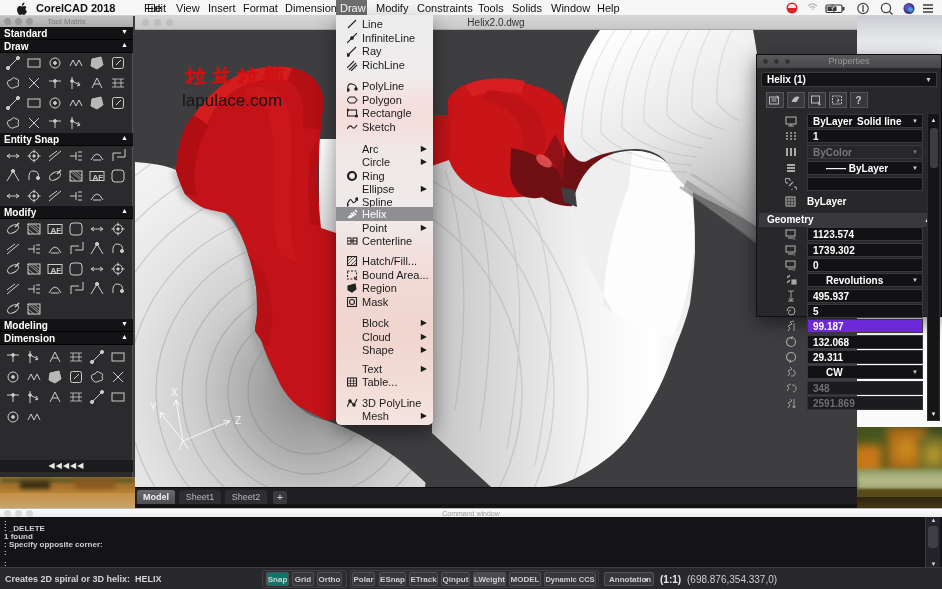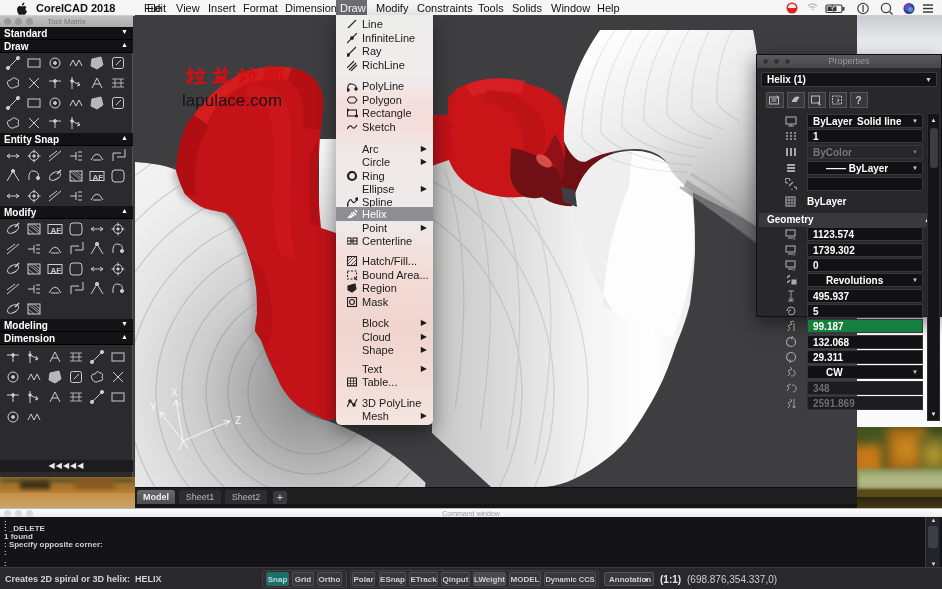--- a/index.html
+++ b/index.html
@@ -61,20 +61,26 @@
 <circle cx="127" cy="6.5" r="5.5" fill="#3a3a8a"></circle>
     <circle cx="126" cy="5.5" r="3.5" fill="#7a4ad0" opacity=".8"></circle>
     <circle cx="128.5" cy="7.5" r="2.5" fill="#3ab8d8" opacity=".8"></circle>
 <g stroke="#333" stroke-width="1.4">
       <line x1="141" y1="3" x2="151" y2="3"></line>
       <line x1="141" y1="6.5" x2="151" y2="6.5"></line>
       <line x1="141" y1="10" x2="151" y2="10"></line>
     </g>
 </svg>
 <div class="abs" style="left:135px;top:15px;width:722px;height:493px;background:#3e3e41;">
+<div class="abs" style="left:0;top:0;width:722px;height:15px;background:linear-gradient(180deg,#d6d6d6,#c8c8c8);border-bottom:1px solid #a8a8a8;">
+<span class="abs" style="left:7px;top:4px;width:7px;height:7px;border-radius:50%;background:#bdbdbd"></span>
+<span class="abs" style="left:19px;top:4px;width:7px;height:7px;border-radius:50%;background:#bdbdbd"></span>
+<span class="abs" style="left:31px;top:4px;width:7px;height:7px;border-radius:50%;background:#bdbdbd"></span>
+<span class="abs" style="left:0;top:2px;width:722px;text-align:center;font-size:10px;color:#333;">Helix2.0.dwg</span>
+</div>
 <svg class="abs" style="left:0;top:15px" width="722" height="457" viewBox="0 0 722 457">
 <defs>
 <radialGradient id="llw" gradientUnits="userSpaceOnUse" cx="175" cy="362" r="300">
  <stop offset="0" stop-color="#888888"></stop>
           <stop offset="0.18" stop-color="#a8a8a8"></stop>
  <stop offset="0.38" stop-color="#cdcdcd"></stop>
           <stop offset="0.6" stop-color="#e3e3e3"></stop>
  <stop offset="0.8" stop-color="#efefef"></stop>
           <stop offset="1" stop-color="#f5f5f5"></stop>
 </radialGradient>
@@ -906,21 +912,21 @@
       </g>
     </svg>
     <div class="abs" style="left:50px;top:249px;width:116px;height:14px;background:#121215;border:1px solid #39393d;color:#fff;font-size:10px;font-weight:bold;">
       <span class="abs" style="left:5px;top:1px;">5</span>
     </div>
 <svg class="abs" style="left:28px;top:265px" width="12" height="12" viewBox="0 0 12 12">
       <g stroke="#a8a8a8" fill="none" stroke-width="1.1">
         <path d="M3,11 L5,8 L3,6 L7,4 L5,2 L9,1 M9,3 v8" stroke-width=".9"></path>
       </g>
     </svg>
-    <div class="abs" style="left:50px;top:264px;width:116px;height:14px;background:#15803d;border:1px solid #39393d;color:#fff;font-size:10px;font-weight:bold;">
+    <div class="abs" style="left:50px;top:264px;width:116px;height:14px;background:#6d28d9;border:1px solid #39393d;color:#fff;font-size:10px;font-weight:bold;">
       <span class="abs" style="left:5px;top:1px;">99.187</span>
     </div>
 <svg class="abs" style="left:28px;top:281px" width="12" height="12" viewBox="0 0 12 12">
       <g stroke="#a8a8a8" fill="none" stroke-width="1.1">
         <circle cx="6" cy="6" r="4.5" fill="none"></circle>
         <path d="M6,1.5 l2,-1 M6,1.5 l1,2" stroke-width=".9"></path>
       </g>
     </svg>
     <div class="abs" style="left:50px;top:280px;width:116px;height:14px;background:#121215;border:1px solid #39393d;color:#fff;font-size:10px;font-weight:bold;">
       <span class="abs" style="left:5px;top:1px;">132.068</span>

